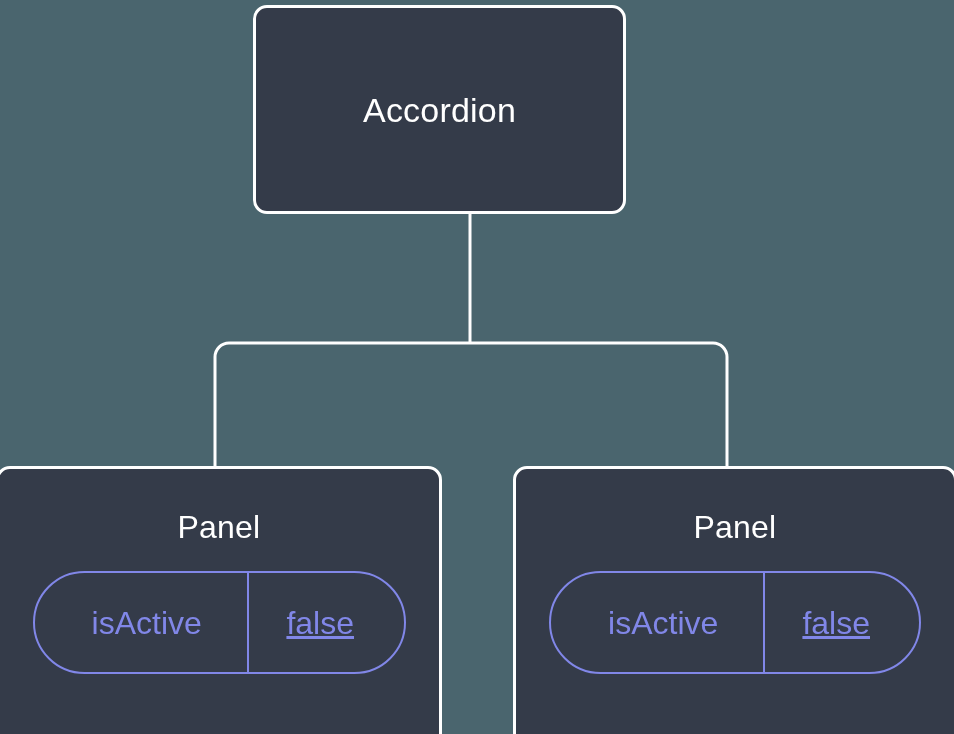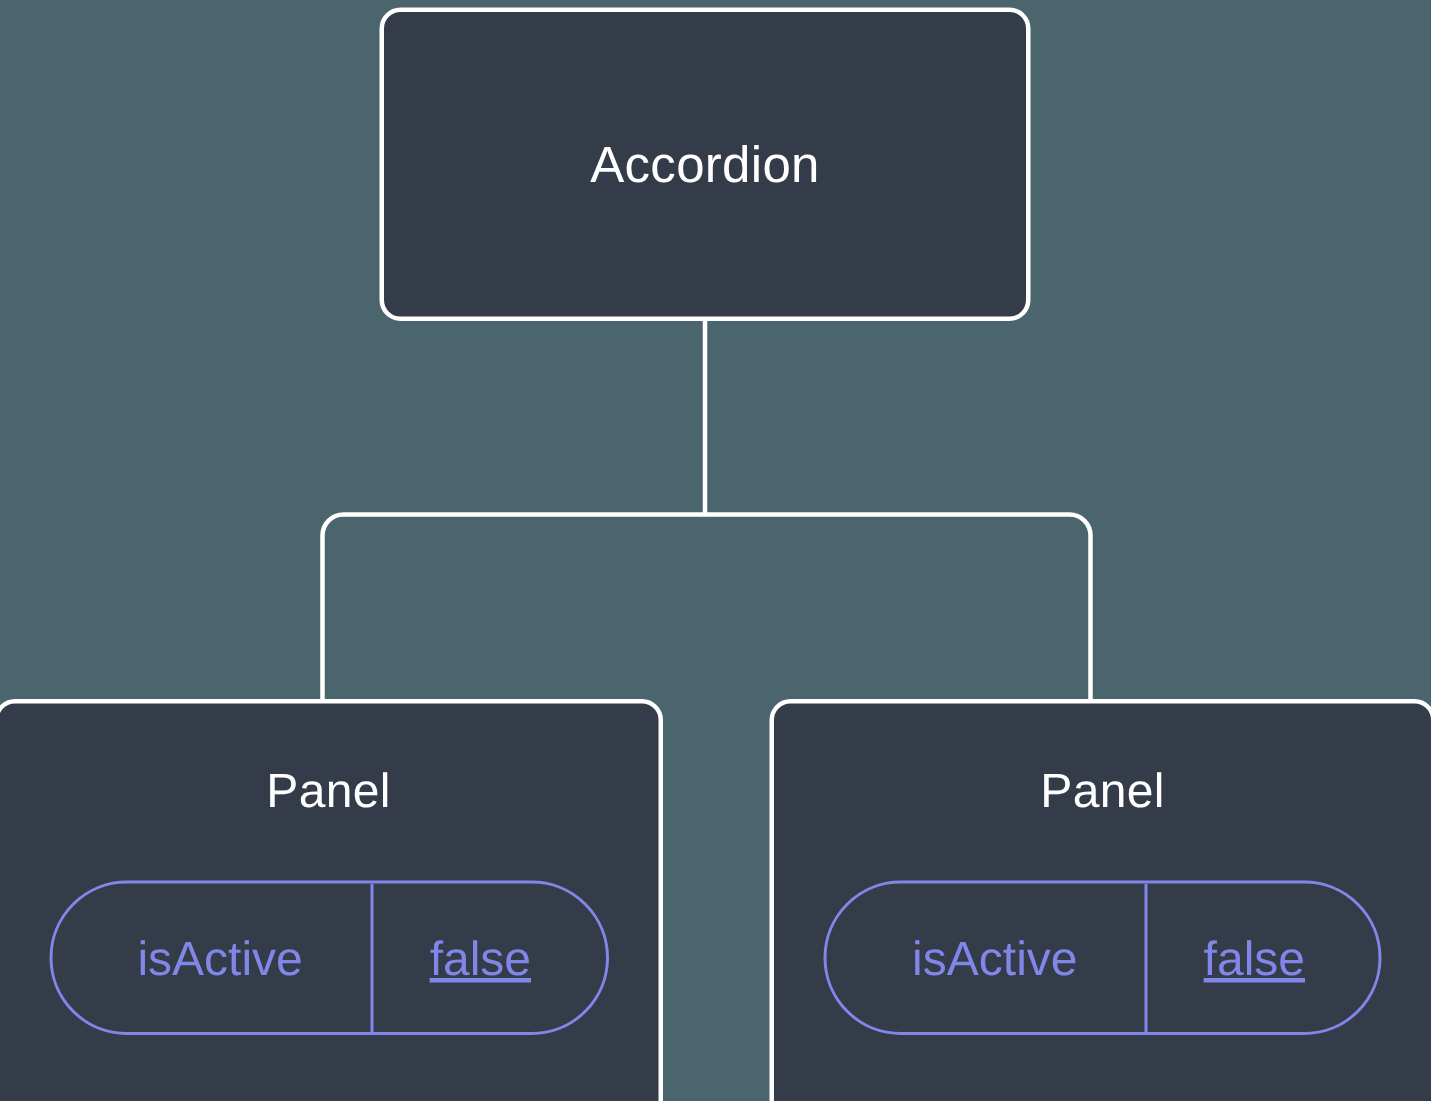--- a/index.html
+++ b/index.html
@@ -42,21 +42,21 @@
     border: 3px solid #ffffff;
     border-radius: 14px;
     display: flex;
     flex-direction: column;
     align-items: center;
   }
 
   .node-root {
     left: 253px;
     top: 5px;
-    width: 434px;
+    width: 373px;
     height: 209px;
     justify-content: center;
   }
 
   .node-leaf-left {
     left: -4px;
     top: 466px;
     width: 446px;
     height: 290px;
     justify-content: flex-start;
@@ -81,21 +81,21 @@
     white-space: nowrap;
   }
 
   .node-leaf-left .node-title,
   .node-leaf-right .node-title {
     font-size: 32px;
   }
 
   
   .prop-pill {
-    margin-top: 44px;
+    margin-top: 28px;
     display: flex;
     align-items: stretch;
     height: 103px;
     border: 2px solid #8187e8;
     border-radius: 52px;
     box-sizing: border-box;
     overflow: hidden;
   }
 
   .prop-key,

